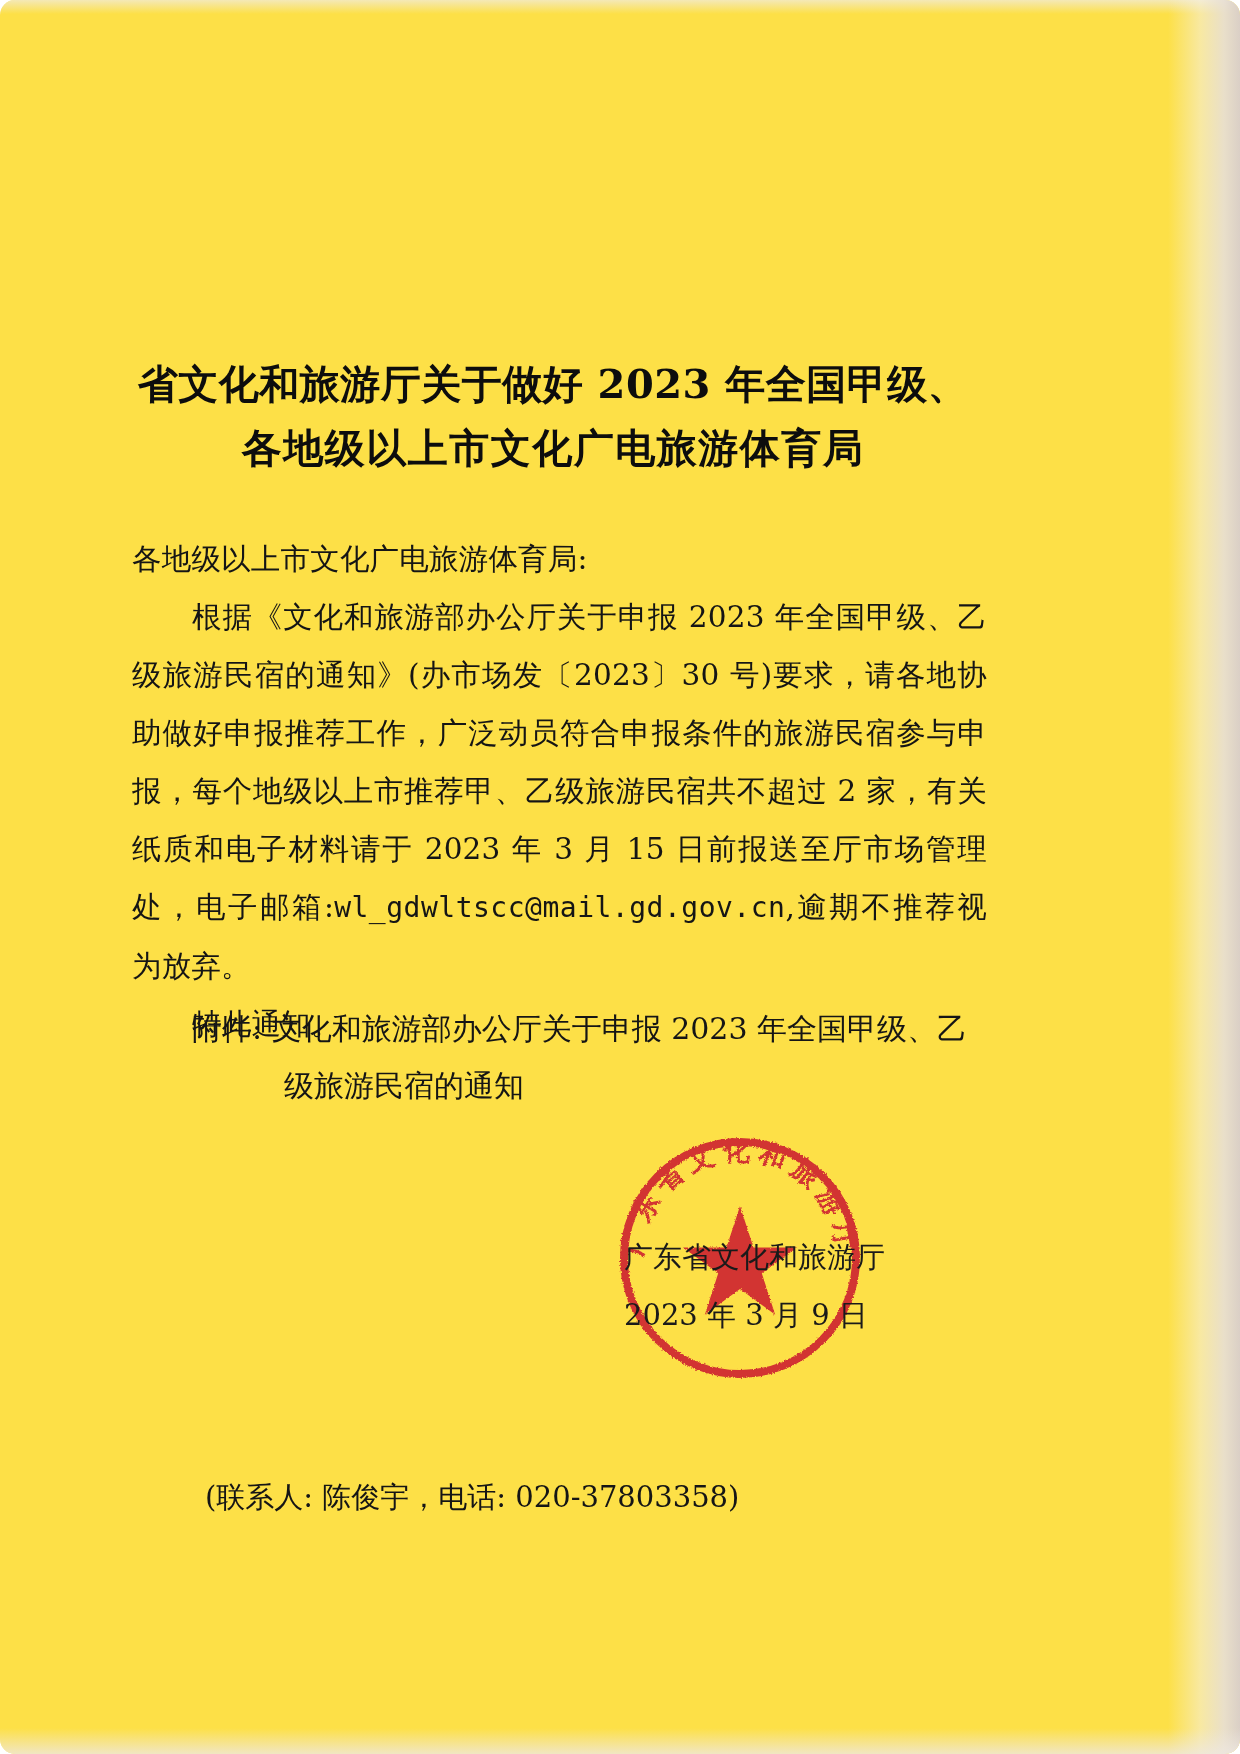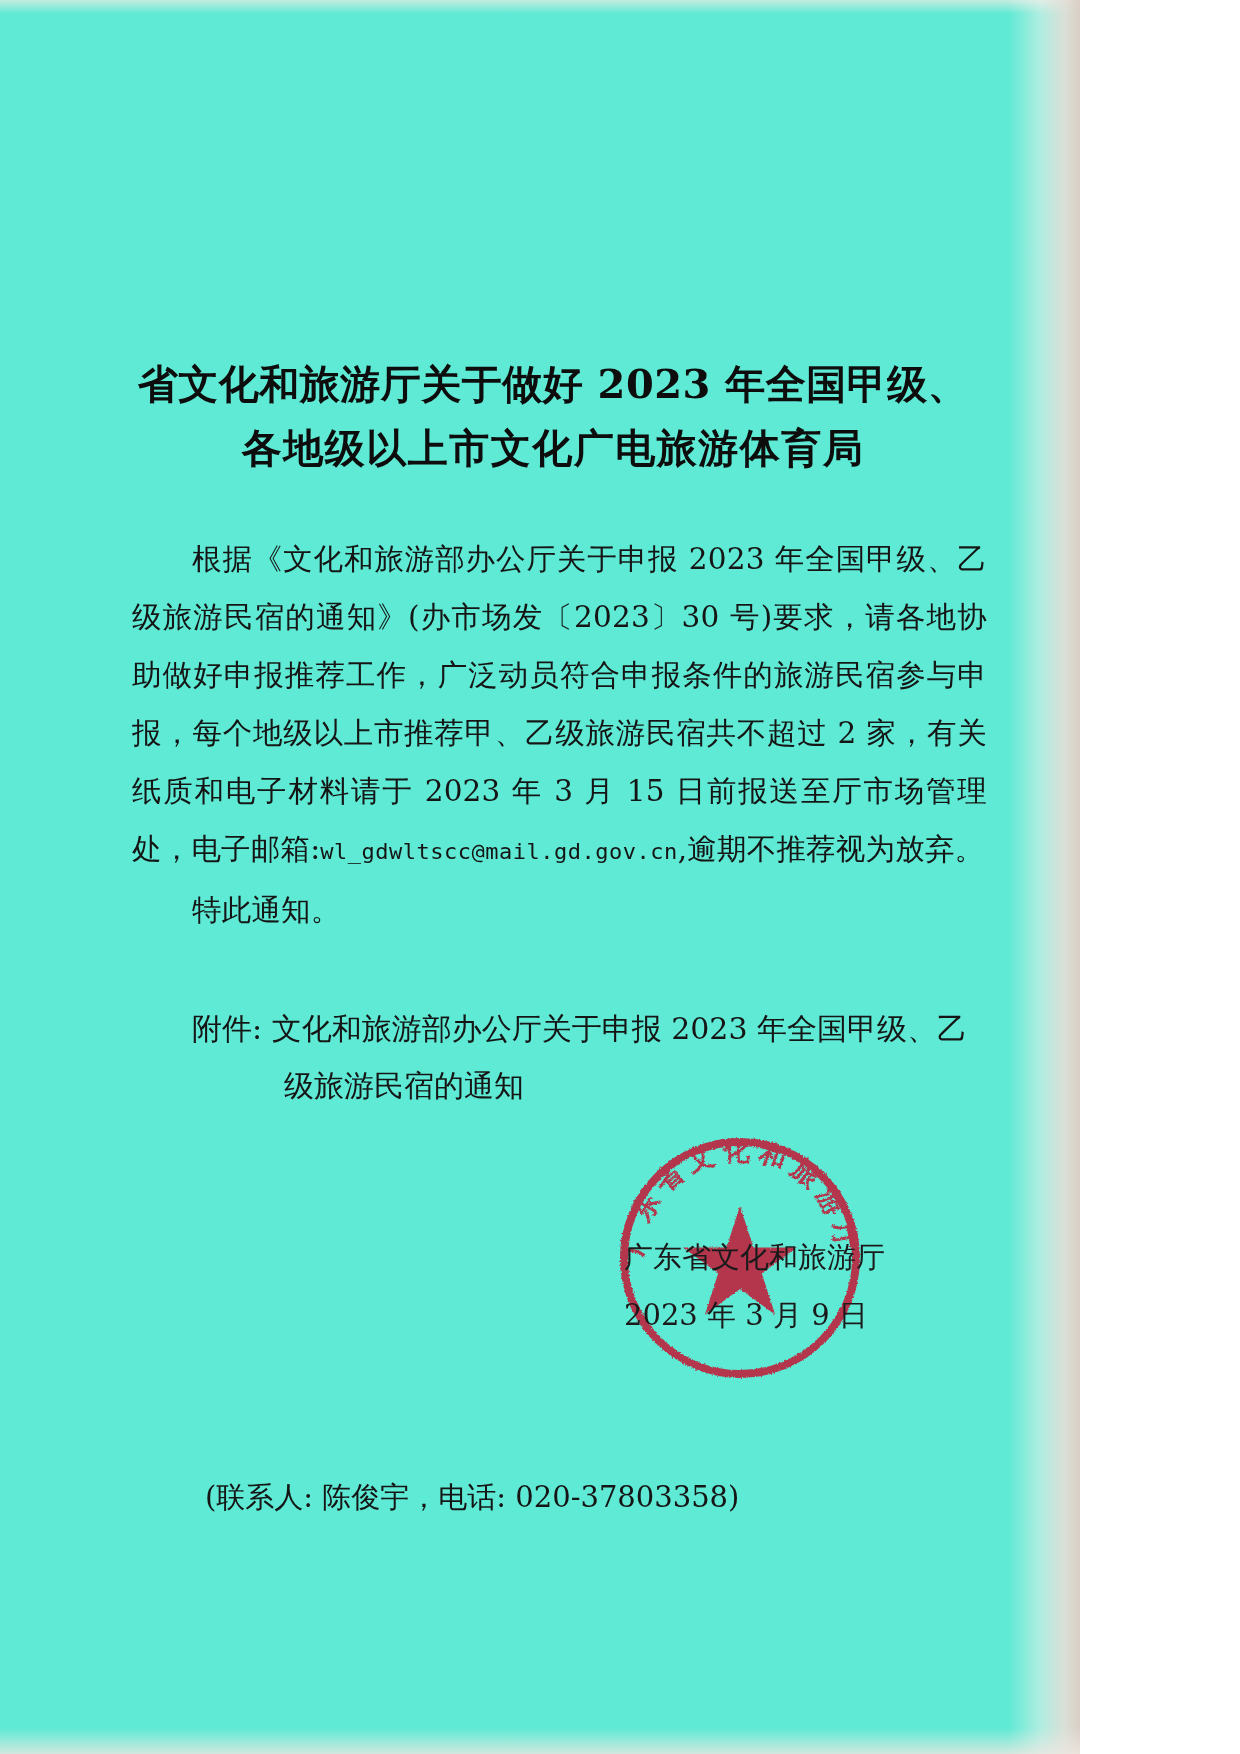--- a/index.html
+++ b/index.html
@@ -6,24 +6,25 @@
   html, body {
     margin: 0;
     padding: 0;
     background: #ffffff;
   }
   body {
     font-family: "DejaVu Sans", sans-serif;
   }
   .page {
     position: relative;
-    width: 1080px;
+    width: 1240px;
     height: 1754px;
-    background: #5eead4;
+    background: #fde047;
     overflow: hidden;
+    border-radius: 15px;
   }
   
   .scan-edge-right {
     position: absolute;
     top: 0;
     right: 0;
     width: 72px;
     height: 100%;
     background: linear-gradient(to right,
        rgba(255,255,255,0) 0%,
@@ -99,21 +100,21 @@
   }
   .para {
     display: block;
     text-align: justify;
     text-align-last: left;
     text-indent: 60px;
     white-space: normal;
   }
   .email {
     font-family: "DejaVu Sans Mono", monospace;
-    font-size: 22px;
+    font-size: 28px;
     letter-spacing: 0.5px;
   }
   .para-nofill { text-indent: 60px; display:block; }
 
   
   .attachment {
     position: absolute;
     left: 132px;
     top: 1000px;
     width: 855px;
@@ -173,20 +174,21 @@
   <div class="scan-edge-bottom"></div>
 
   <div class="content">
 
     <div class="doc-title">
       <span class="tline l1">省文化和旅游厅关于做好 2023 年全国甲级、</span>
       <span class="tline l2">各地级以上市文化广电旅游体育局</span>
     </div>
 
     <div class="body-block">
+      <span class="salutation">各地级以上市文化广电旅游体育局:</span>
       <span class="para"><span>根据《文化和旅游部办公厅关于申报 2023 年全国甲级、乙级旅游民宿的通知》(办市场发〔2023〕30 号)要求，请各地协助做好申报推荐工作，广泛动员符合申报条件的旅游民宿参与申报，每个地级以上市推荐甲、乙级旅游民宿共不超过 2 家，有关纸质和电子材料请于 2023 年 3 月 15 日前报送至厅市场管理处，电子邮箱:</span><span class="email">wl_gdwltscc@mail.gd.gov.cn</span><span>,逾期不推荐视为放弃。</span></span>
       <span class="para-nofill">特此通知。</span>
     </div>
 
     <div class="attachment">
       <span class="att-line1">附件: 文化和旅游部办公厅关于申报 2023 年全国甲级、乙</span>
       <span class="att-line2">级旅游民宿的通知</span>
     </div>
 
     <div class="signature">

